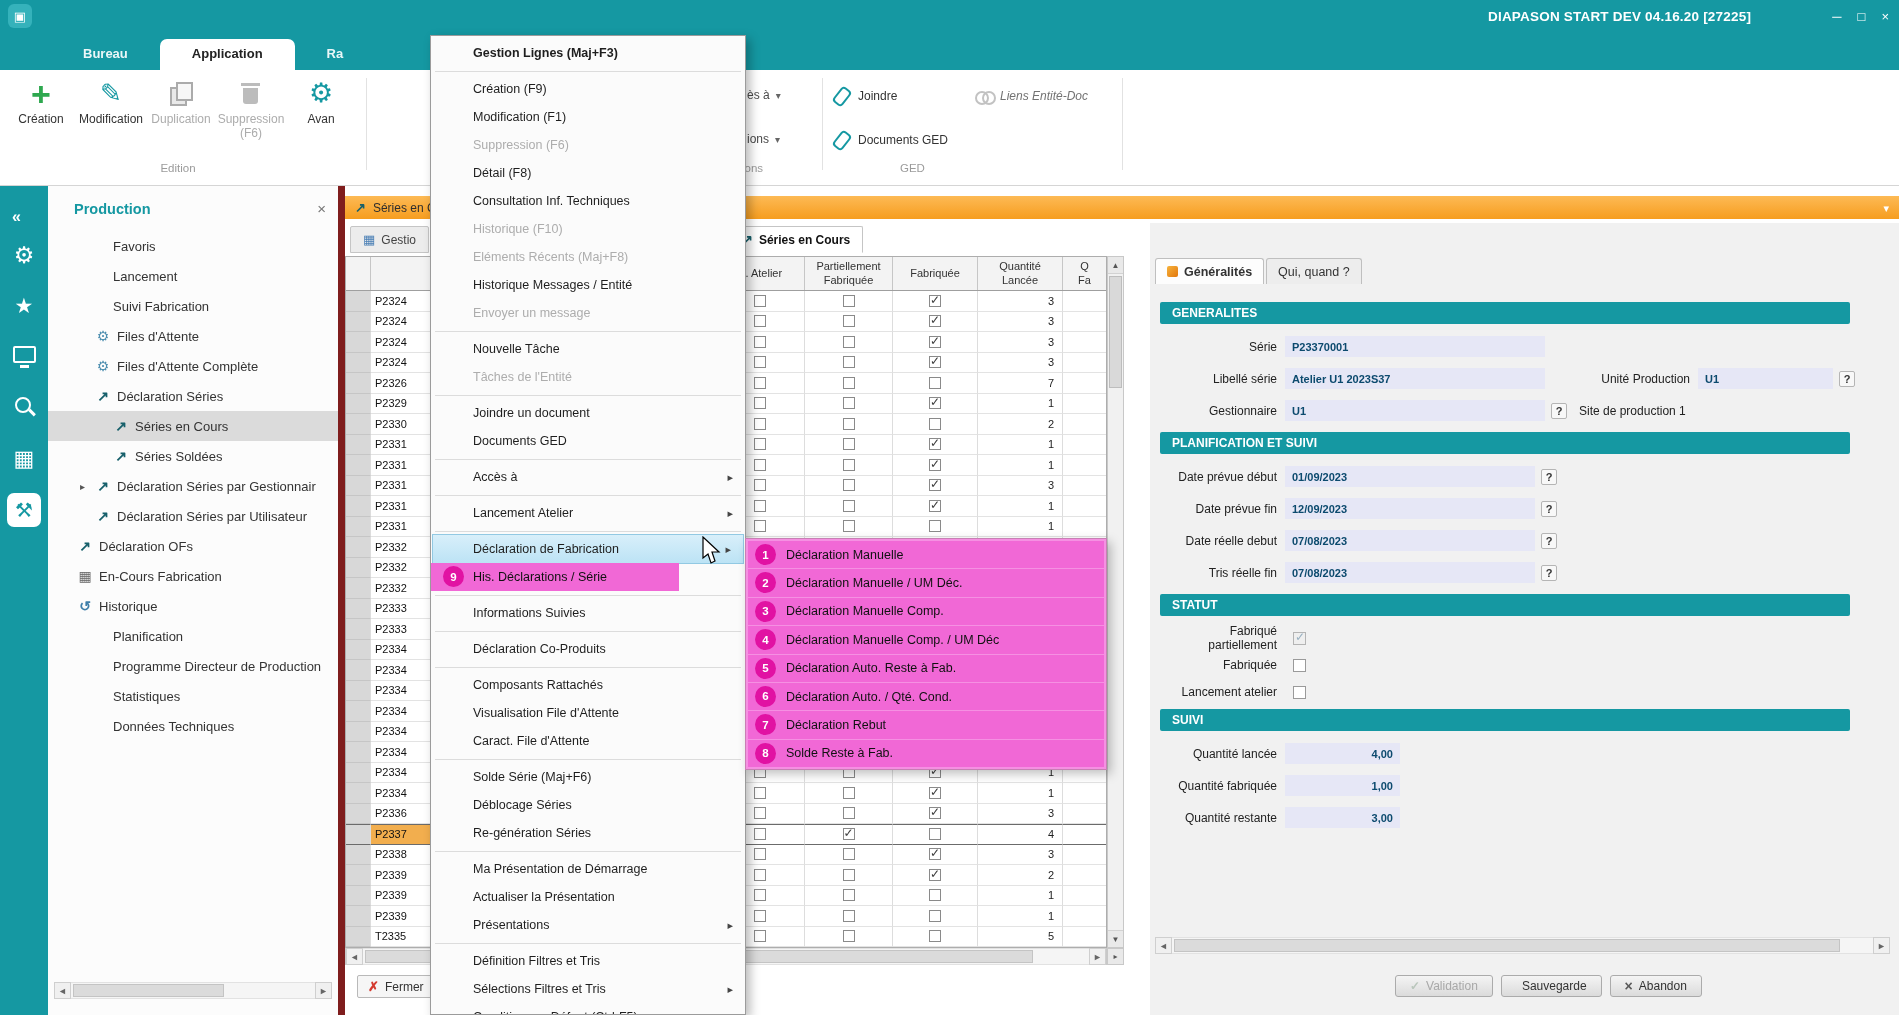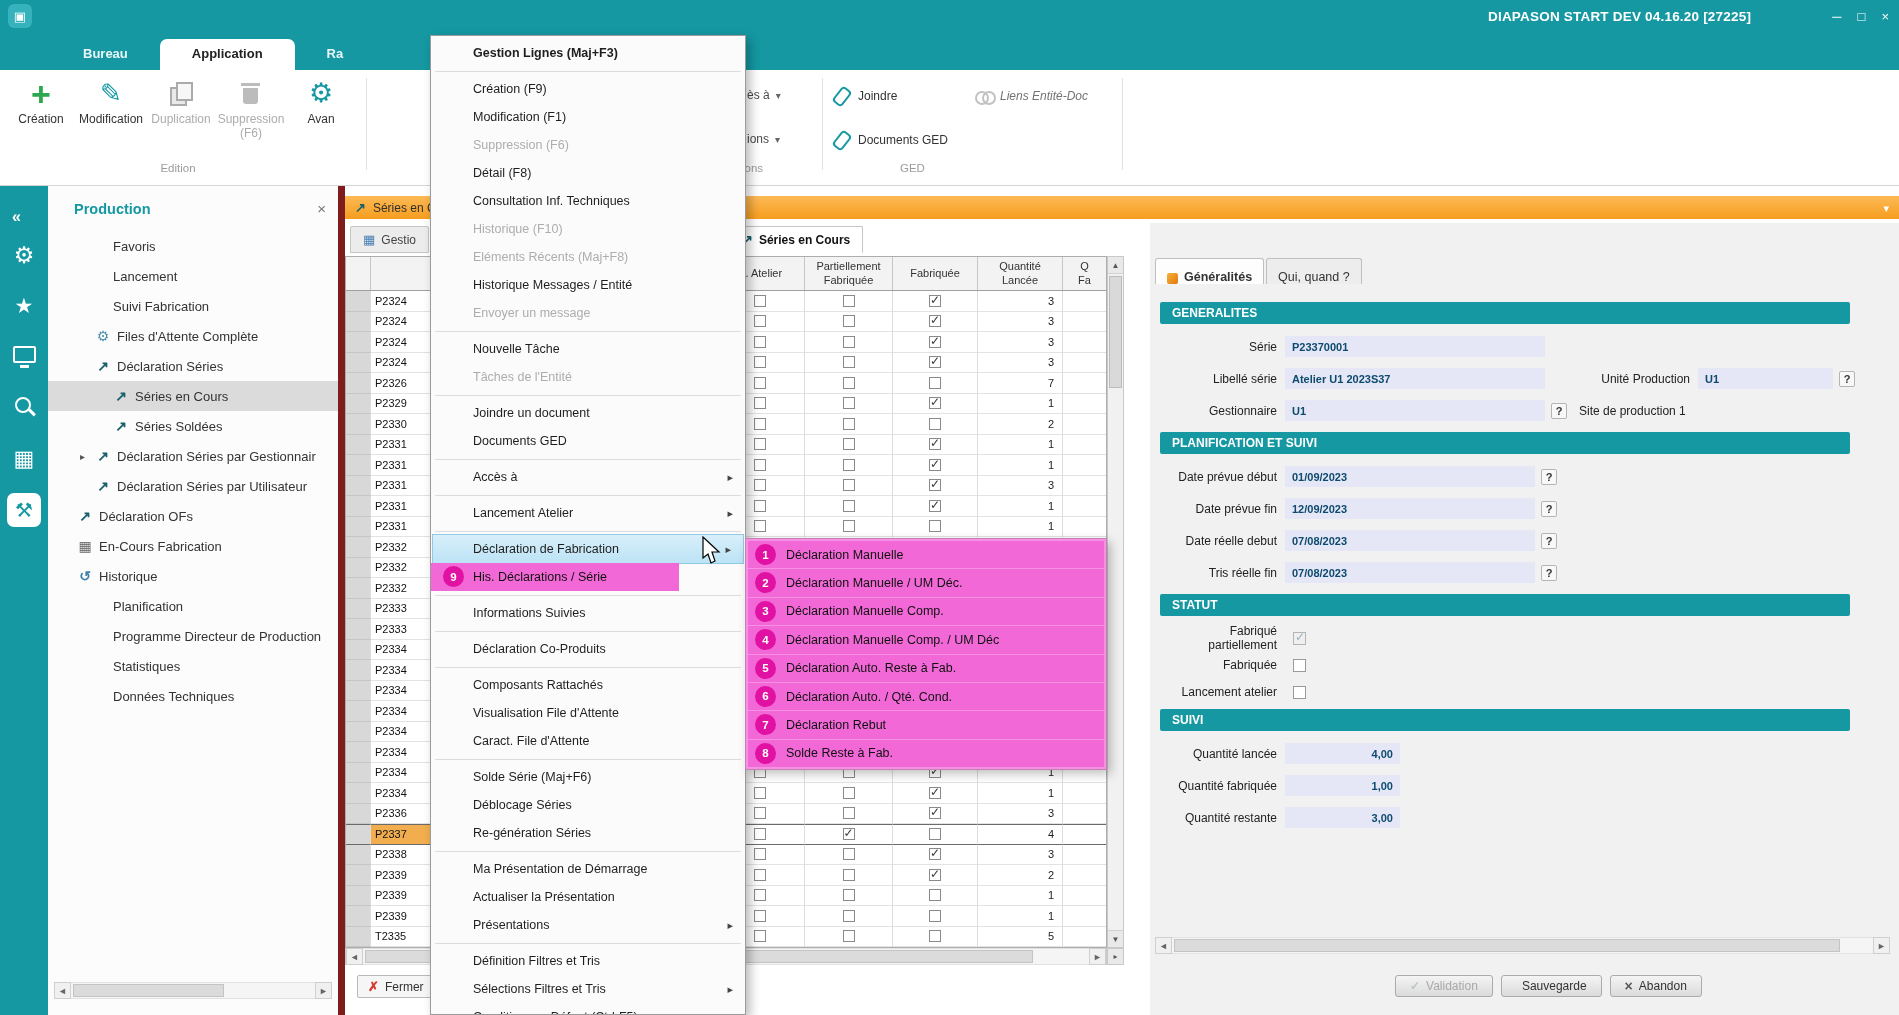--- a/index.html
+++ b/index.html
@@ -155,21 +155,21 @@
   .corner{position:absolute;left:762px;top:762px;width:17px;height:17px;background:#E9E9E9;border:1px solid #C8C8C8;
           display:flex;align-items:center;justify-content:center;font-size:8px;color:#555;}
 
   .fermer{position:absolute;left:12px;top:789px;height:23px;display:flex;align-items:center;gap:6px;
           padding:0 10px;background:#F6F6F6;border:1px solid #B9B9B9;border-radius:2px;font-size:12px;color:#333;}
   .x-red{color:#D43A2F;font-weight:bold;font-size:13px;}
 
   
   .rpanel{position:absolute;left:805px;top:37px;right:0;bottom:0;background:#F1F1F1;}
   .rp-tabs{margin:35px 0 0 5px;display:flex;gap:2px;}
-  .rptab{height:26px;padding:0 11px;display:flex;align-items:flex-end;gap:6px;font-size:12.5px;color:#333;
+  .rptab{height:26px;padding:0 11px;display:flex;align-items:center;gap:6px;font-size:12.5px;color:#333;
          background:#EDEDED;border:1px solid #BFBFBF;border-bottom:none;border-radius:3px 3px 0 0;}
   .rptab.active{background:#FDFDFD;font-weight:bold;}
   .rptab:not(.active) .tab-dot{display:none;}
   .tab-dot{width:11px;height:11px;border-radius:2px;background:linear-gradient(135deg,#F6B23B,#E2770D);}
   .rp-body{padding:12px 10px 0 10px;}
   .rp-sec-head{height:22px;background:var(--teal);color:#fff;font-weight:bold;font-size:12px;
                display:flex;align-items:center;padding-left:12px;border-radius:2px;margin:6px 39px 12px 0;}
   .frow{display:flex;align-items:center;height:21px;margin-bottom:11px;}
   .flabel{width:117px;text-align:right;margin-right:8px;font-size:12px;color:#222;flex:0 0 auto;}
   .flabel2{width:100px;text-align:right;margin-left:45px;margin-right:8px;font-size:12px;color:#222;}
@@ -336,20 +336,25 @@
         <span class="sb-icon"></span>
         <span>Lancement</span>
       </div>
 
       <div class="sb-item" data-indent="0">
         <span class="sb-exp">▸</span>
         <span class="sb-icon"></span>
         <span>Suivi Fabrication</span>
       </div>
 
+      <div class="sb-item withicon" data-indent="1">
+        <span class="sb-exp">▸</span>
+        <span class="sb-icon" data-icon="queue"></span>
+        <span>Files d'Attente</span>
+      </div>
 
       <div class="sb-item withicon" data-indent="1">
         <span class="sb-exp">▸</span>
         <span class="sb-icon" data-icon="queue"></span>
         <span>Files d'Attente Complète</span>
       </div>
 
       <div class="sb-item withicon" data-indent="1">
         <span class="sb-exp">▸</span>
         <span class="sb-icon" data-icon="declare"></span>

